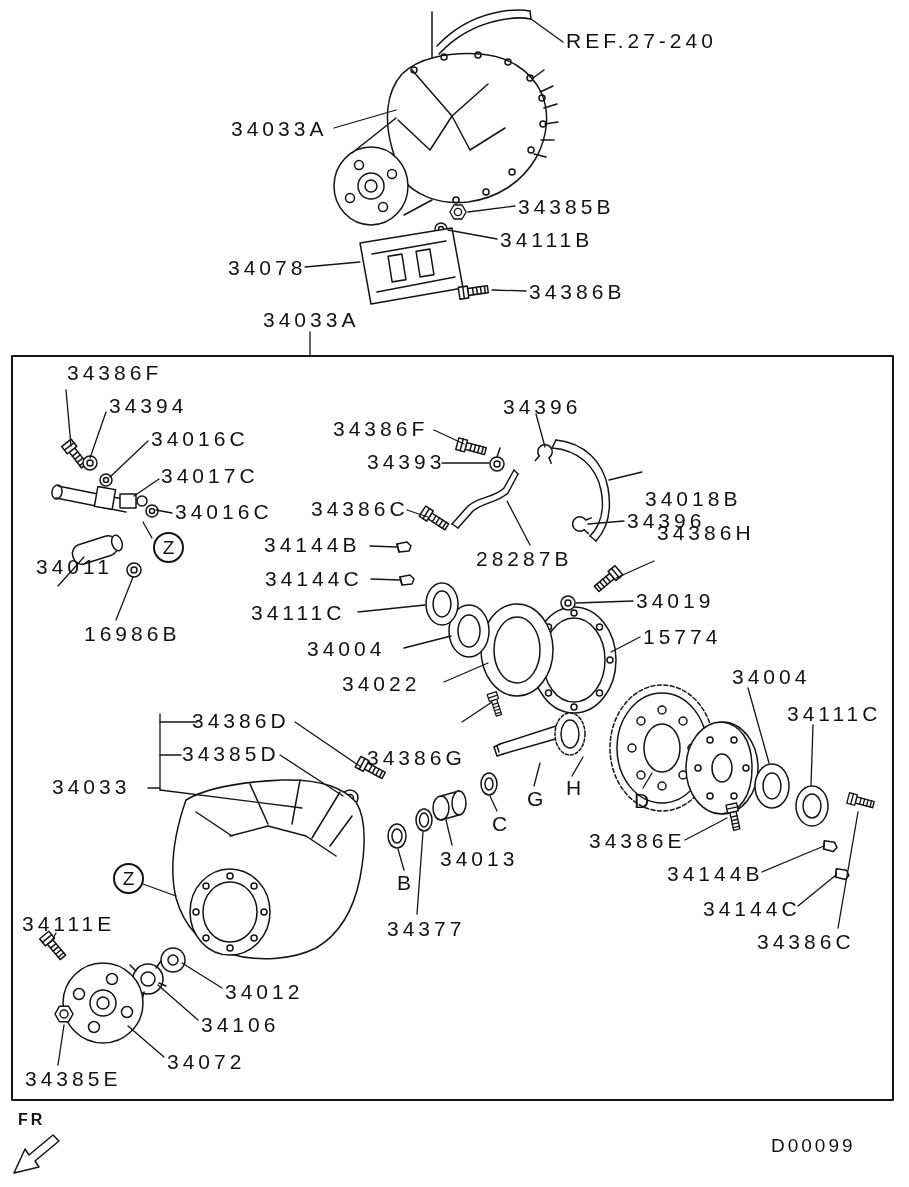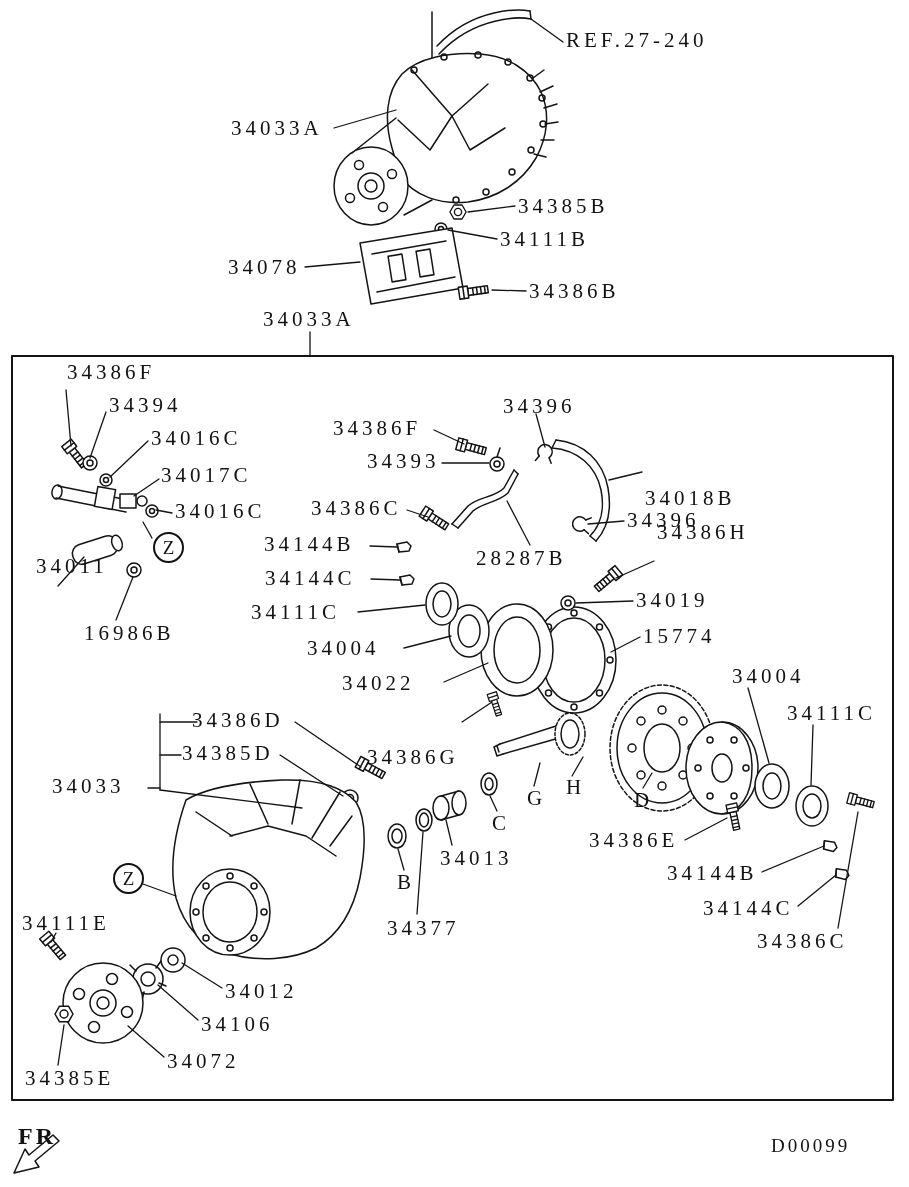--- a/index.html
+++ b/index.html
@@ -1,24 +1,24 @@
 <!DOCTYPE html>
 <html><head>
 <meta charset="utf-8">
 <style>
   html,body{margin:0;padding:0;background:#ffffff;}
   .stage{position:relative;width:909px;height:1187px;background:#fff;overflow:hidden;
-         font-family:Liberation Serif, serif;color:#121212;}
+         font-family:Liberation Sans, sans-serif;color:#121212;}
   svg.art{position:absolute;left:0;top:0;}
   .lbl{position:absolute;font-size:21px;letter-spacing:4px;line-height:1;white-space:nowrap;}
   .letter{position:absolute;font-size:21px;letter-spacing:0;line-height:1;white-space:nowrap;}
   .zmark{position:absolute;width:31px;height:31px;border:2px solid #121212;border-radius:50%;
          box-sizing:border-box;display:flex;align-items:center;justify-content:center;
          font-size:19px;letter-spacing:0;}
-  .fr{font-weight:bold;font-size:24px;letter-spacing:3px;margin-top:12px;}
+  .fr{font-weight:bold;font-size:16px;letter-spacing:3px;}
   .doc{font-size:19px;letter-spacing:3px;}
 </style>
 </head>
 <body>
 
 <div class="stage">
 
   <svg class="art" width="909" height="1187" viewBox="0 0 909 1187">
     <defs>
       <g id="bolt">

